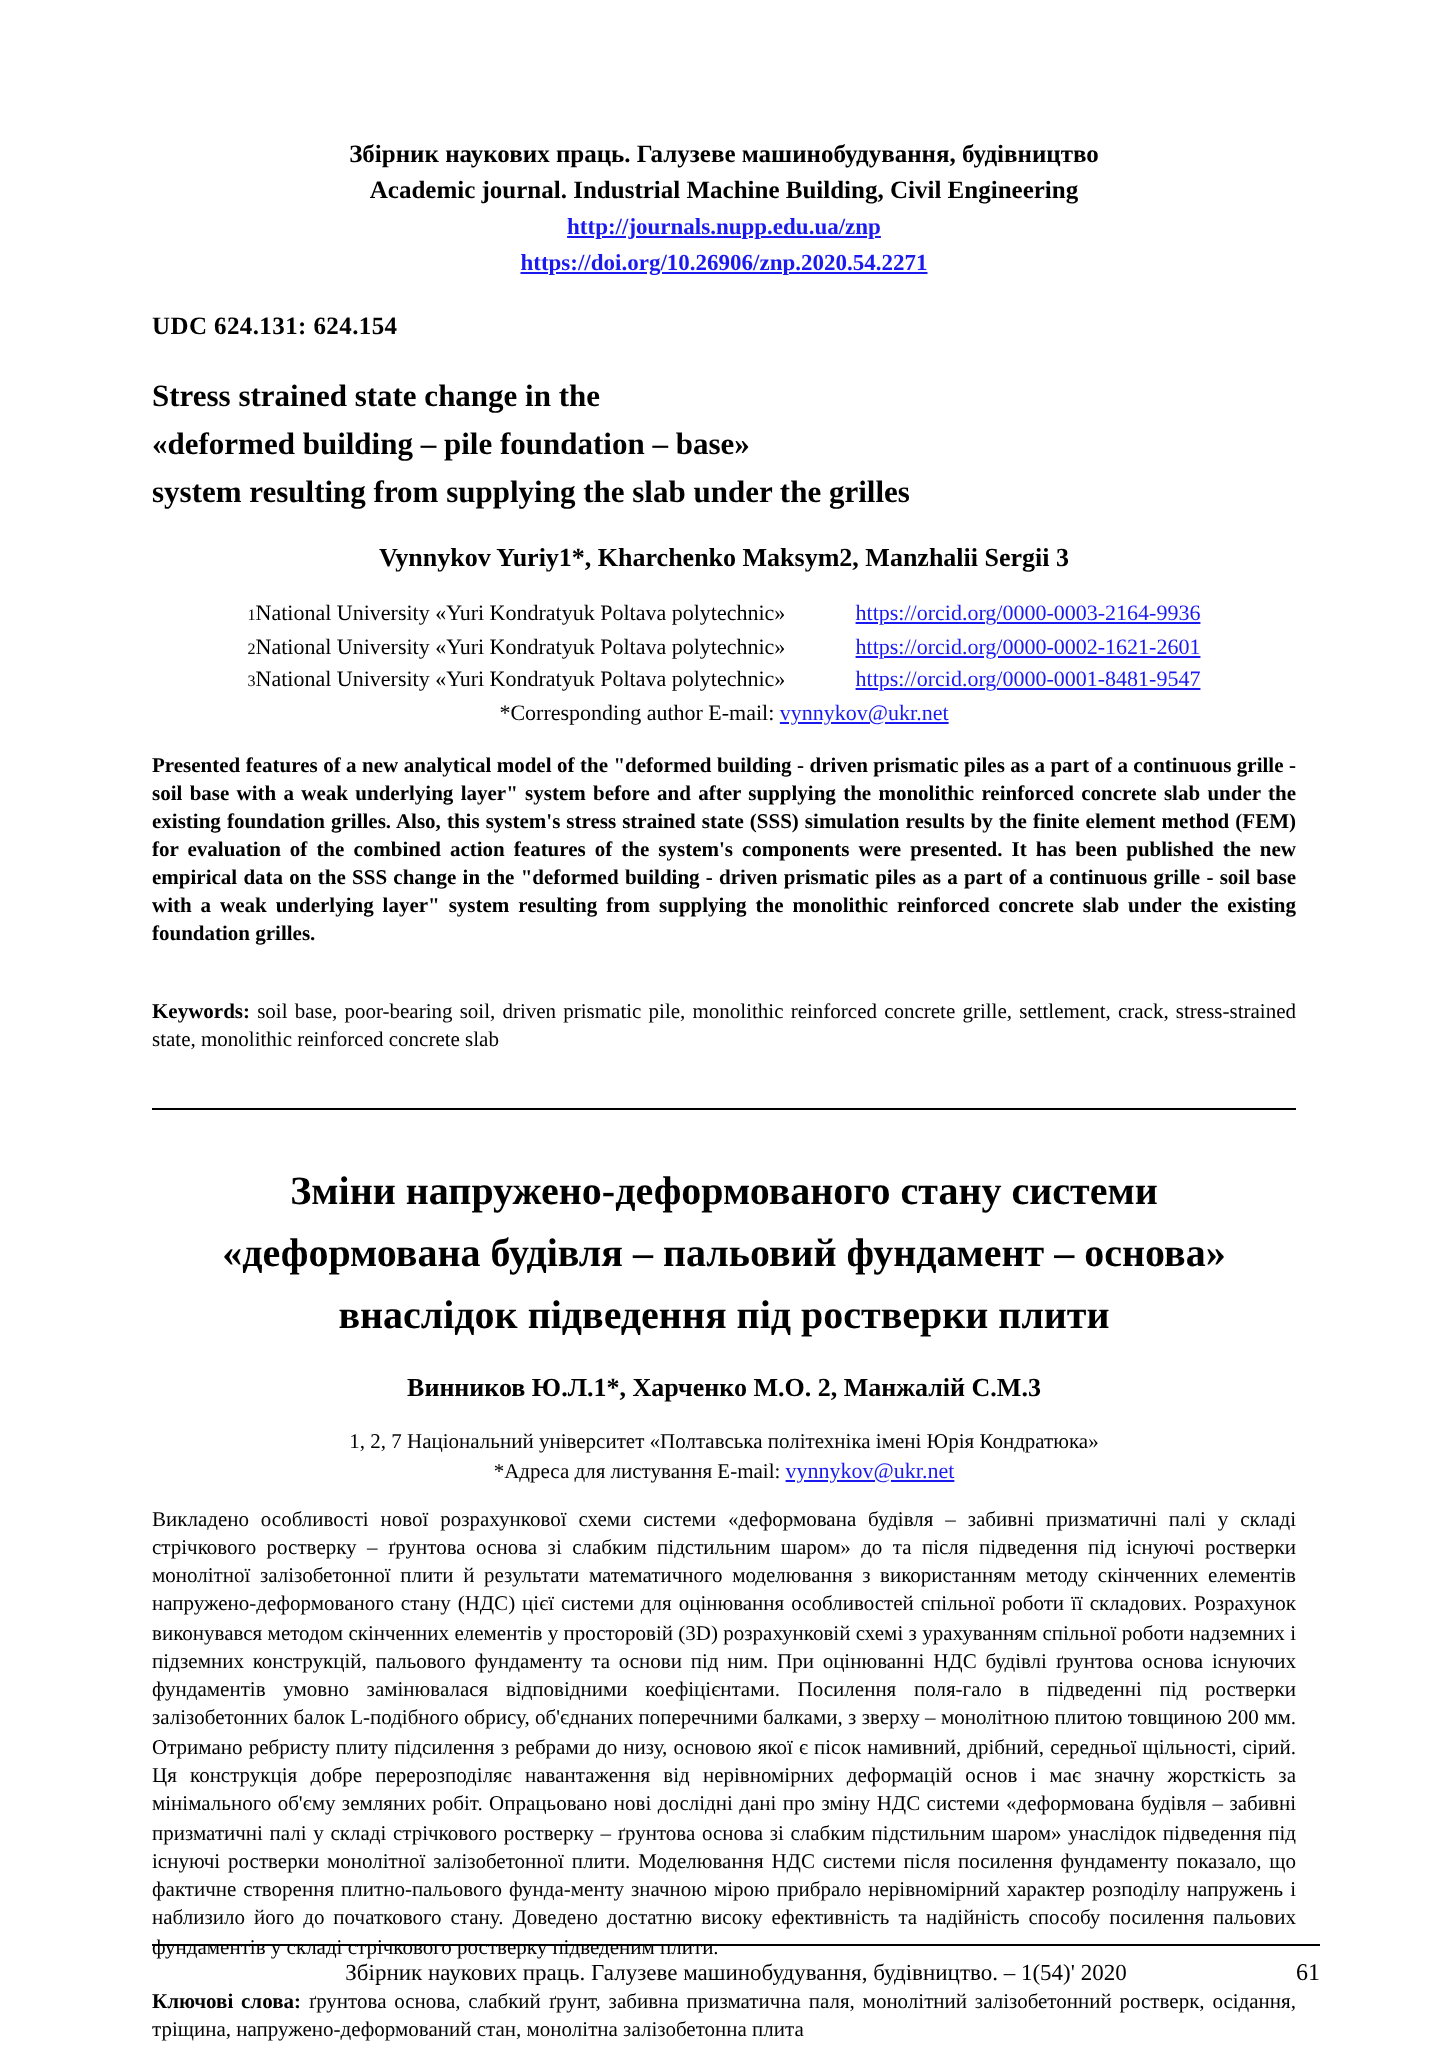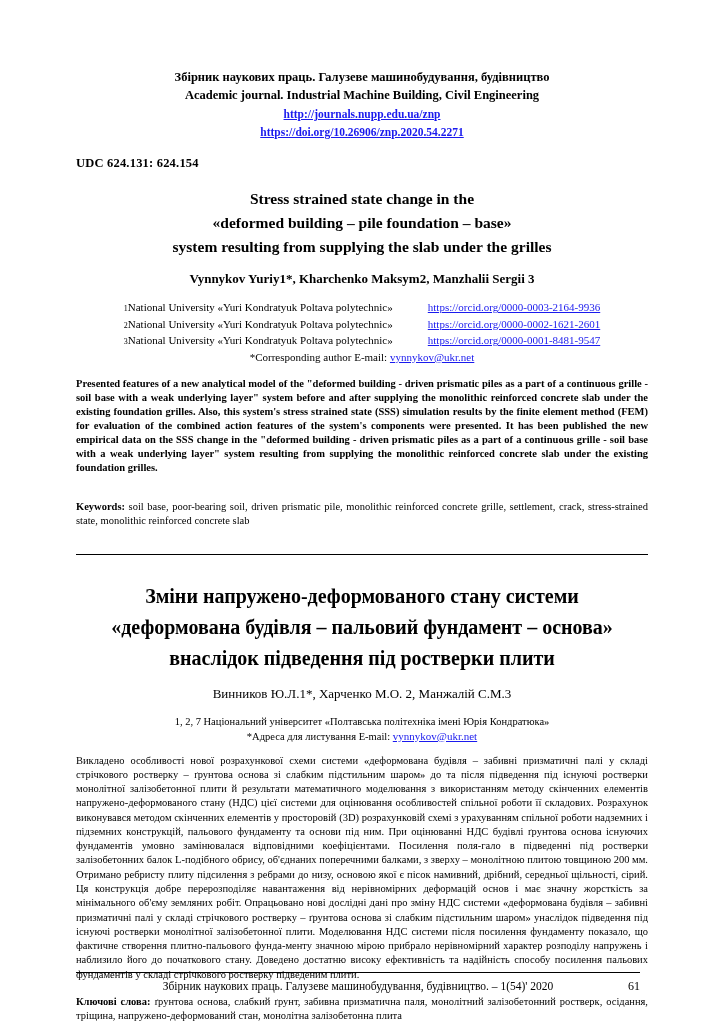--- a/index.html
+++ b/index.html
@@ -45,21 +45,20 @@
     margin-top: 16px;
     font-size: 12.5px;
     font-weight: bold;
     letter-spacing: 0.2px;
   }
   .title-en {
     margin-top: 16px;
     font-size: 15.5px;
     font-weight: bold;
     line-height: 1.55;
-    text-align: center;
   }
   .authors-en {
     margin-top: 12px;
     font-size: 13px;
     font-weight: bold;
     text-align: center;
   }
   .affil-block {
     margin-top: 12px;
     font-size: 11px;
@@ -106,21 +105,21 @@
   .title-ua {
     margin-top: 26px;
     font-size: 20px;
     font-weight: bold;
     line-height: 1.55;
     text-align: center;
   }
   .authors-ua {
     margin-top: 12px;
     font-size: 13px;
-    font-weight: normal;
+    font-weight: bold;
     text-align: center;
   }
   .affil-ua {
     margin-top: 12px;
     font-size: 10.5px;
     text-align: center;
     line-height: 1.45;
   }
   .corr-ua {
     text-align: center;
@@ -165,21 +164,21 @@
   }
   .cc-bottom {
     font-family: "DejaVu Sans", sans-serif;
     font-size: 5px;
     letter-spacing: 0.5px;
     margin-top: 3px;
   }
   .footer {
     position: absolute;
     left: 76px;
-    right: 84px;
+    right: 64px;
     bottom: 30px;
   }
   .footer-rule {
     border: none;
     border-top: 1px solid #000;
     margin: 0 0 6px 0;
   }
   .footer-row {
     display: flex;
     align-items: baseline;

